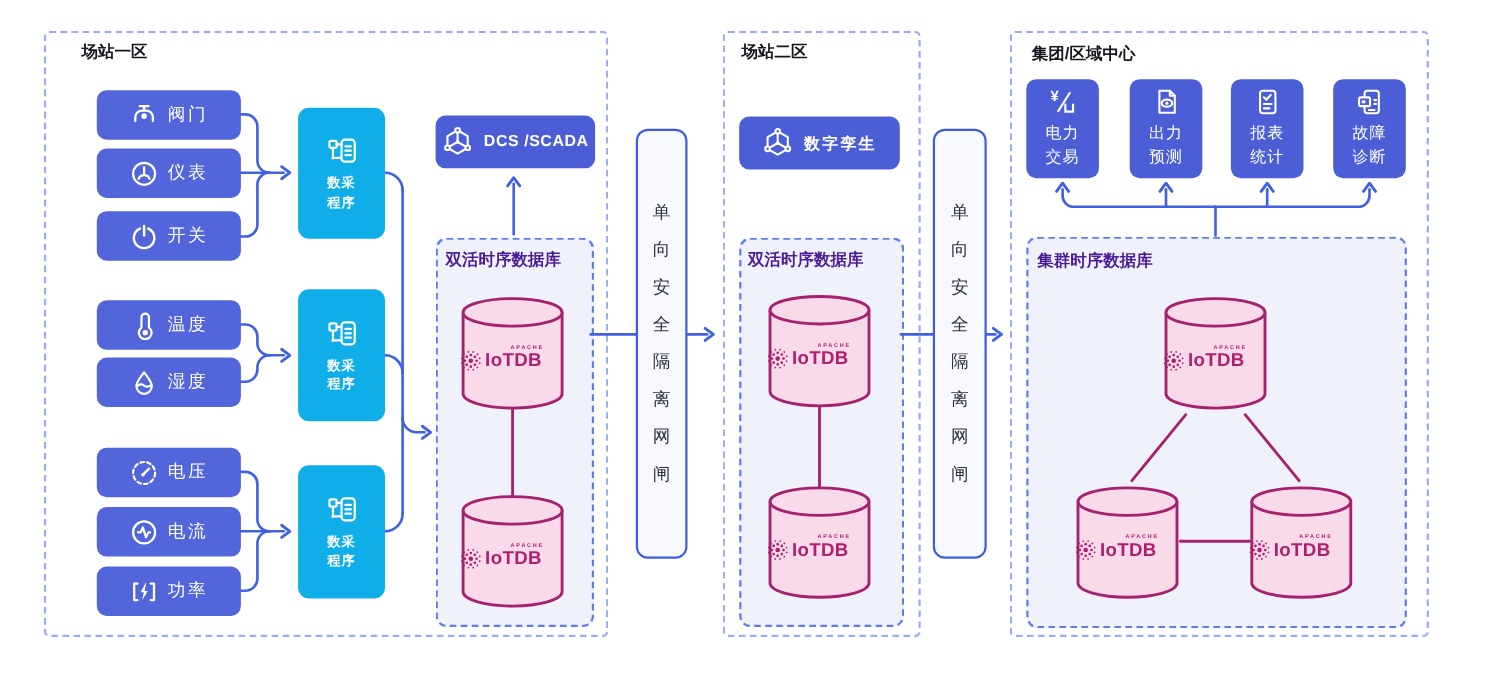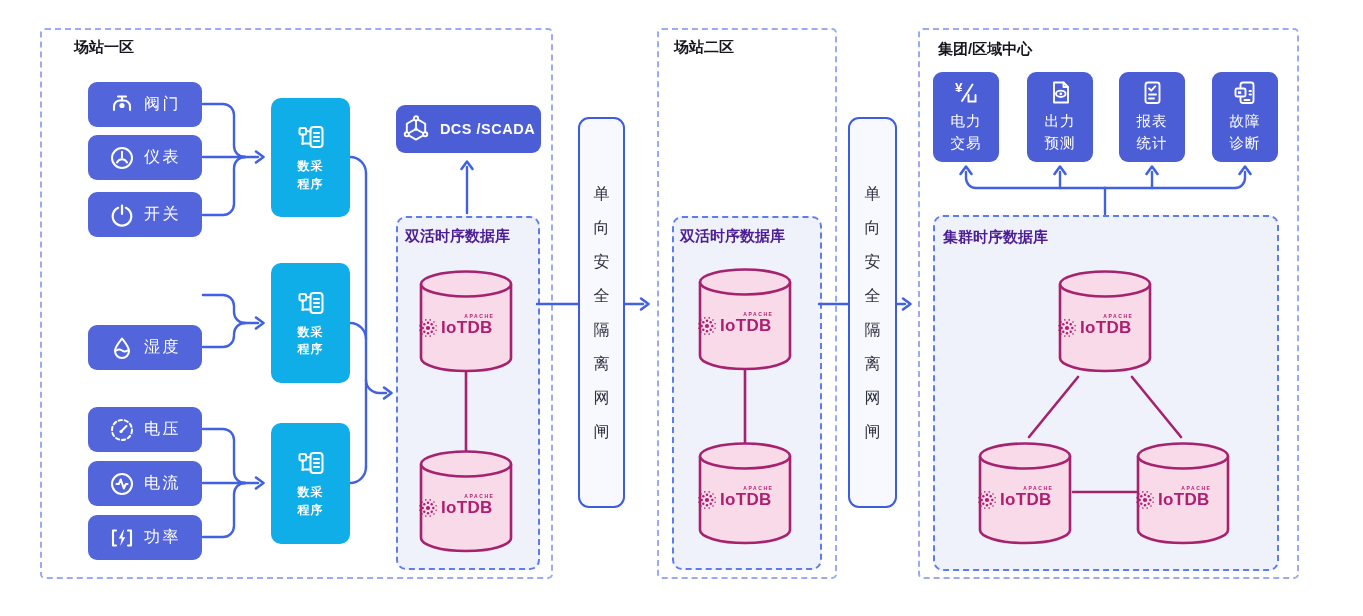--- a/index.html
+++ b/index.html
@@ -8,21 +8,21 @@
   
   .region{position:absolute;border:2px dashed #9aabf2;border-radius:5px;background:#fff;z-index:0;}
   .region-title{position:absolute;font-size:15px;font-weight:bold;color:#16161f;z-index:3;white-space:nowrap;}
   
   .dbpanel{position:absolute;border:2px dashed #5f7cee;border-radius:10px;background:#eff1fb;z-index:1;}
   .dbpanel-title{position:absolute;font-size:15px;font-weight:bold;color:#4c1d95;z-index:3;white-space:nowrap;}
   
   svg.wires{position:absolute;left:0;top:0;z-index:2;}
   
   .node{position:absolute;z-index:4;display:flex;align-items:center;justify-content:center;color:#fff;box-sizing:border-box;}
-  .sensor{width:114px;height:45px;background:#5365da;border-radius:9px;gap:9px;font-size:16px;letter-spacing:2.5px;}
+  .sensor{width:131px;height:45px;background:#5365da;border-radius:9px;gap:9px;font-size:16px;letter-spacing:2.5px;}
   .collector{width:79px;background:#0faee9;border-radius:10px;flex-direction:column;gap:1px;
              font-size:12px;font-weight:bold;letter-spacing:1px;line-height:1.35;}
   .collector .cicon{margin-bottom:4px;}
   .svc{height:48px;background:#4c5ed6;border-radius:9px;gap:10px;font-size:14.5px;font-weight:bold;letter-spacing:1px;}
   .app{width:66px;height:90px;background:#4c5ed6;border-radius:9px;flex-direction:column;
        font-size:14.5px;line-height:1.5;letter-spacing:1px;}
   .app .aicon{margin-bottom:5px;}
   
   .gw{position:absolute;z-index:4;background:#f8f9fe;border:2px solid #3d5ce0;border-radius:11px;
       display:flex;align-items:center;justify-content:center;box-sizing:border-box;}
@@ -160,20 +160,27 @@
     <span>仪表</span>
   </div>
   <div class="node sensor" style="left:88px;top:192px">
     <svg class="sicon" width="26" height="26" viewBox="0 0 26 26" fill="none" stroke="#fff" stroke-width="2.2" stroke-linecap="round">
       <path d="M9.2,5.8 a9.3,9.3 0 1 0 7.6,0"></path>
       <path d="M13,3.5 V12"></path>
     </svg>
     <span>开关</span>
   </div>
 
+  <div class="node sensor" style="left:88px;top:273px">
+    <svg class="sicon" width="26" height="26" viewBox="0 0 26 26" fill="none" stroke="#fff" stroke-width="2" stroke-linecap="round" stroke-linejoin="round">
+      <path d="M10.6,14.8 V5.6 a3.4,3.4 0 0 1 6.8,0 v9.2 a5.8,5.8 0 1 1 -6.8,0 z"></path>
+      <circle cx="14" cy="19.4" r="2.4" fill="#fff" stroke="none"></circle>
+    </svg>
+    <span>温度</span>
+  </div>
   <div class="node sensor" style="left:88px;top:325px">
     <svg class="sicon" width="26" height="26" viewBox="0 0 26 26" fill="none" stroke="#fff" stroke-width="2" stroke-linecap="round" stroke-linejoin="round">
       <path d="M13,3.5 C9.5,8 6,12 6,16 a7,7 0 0 0 14,0 c0,-4 -3.5,-8 -7,-12.5 z"></path>
       <path d="M7.5,15.5 q2.7,-2 5.5,0 t5.5,0"></path>
     </svg>
     <span>湿度</span>
   </div>
 
   <div class="node sensor" style="left:88px;top:407px">
     <svg class="sicon" width="26" height="26" viewBox="0 0 26 26" fill="none" stroke="#fff" stroke-width="2" stroke-linecap="round">
@@ -235,20 +242,26 @@
     <span class="lbl2">数采</span>
     <span class="lbl2">程序</span>
   </div>
 
   <div class="node svc" style="left:396px;top:105px;width:145px">
     <svg width="28" height="28" viewBox="0 0 28 28">
         <use href="#hexnet"></use>
       </svg>
     <span style="letter-spacing:0.5px">DCS /SCADA</span>
   </div>
+  <div class="node svc" style="left:672px;top:106px;width:146px">
+    <svg width="28" height="28" viewBox="0 0 28 28">
+        <use href="#hexnet"></use>
+      </svg>
+    <span style="letter-spacing:2px">数字孪生</span>
+  </div>
 
   <div class="gw" style="left:578px;top:117px;width:47px;height:391px">
     <div class="gw-text">单向安全隔离网闸</div>
   </div>
   <div class="gw" style="left:848px;top:117px;width:49px;height:391px">
     <div class="gw-text">单向安全隔离网闸</div>
   </div>
 
   <div class="node app" style="left:933px;top:72px">
     <svg class="aicon" width="27" height="27" viewBox="0 0 27 27" fill="none" stroke="#fff" stroke-width="1.9" stroke-linecap="round">

